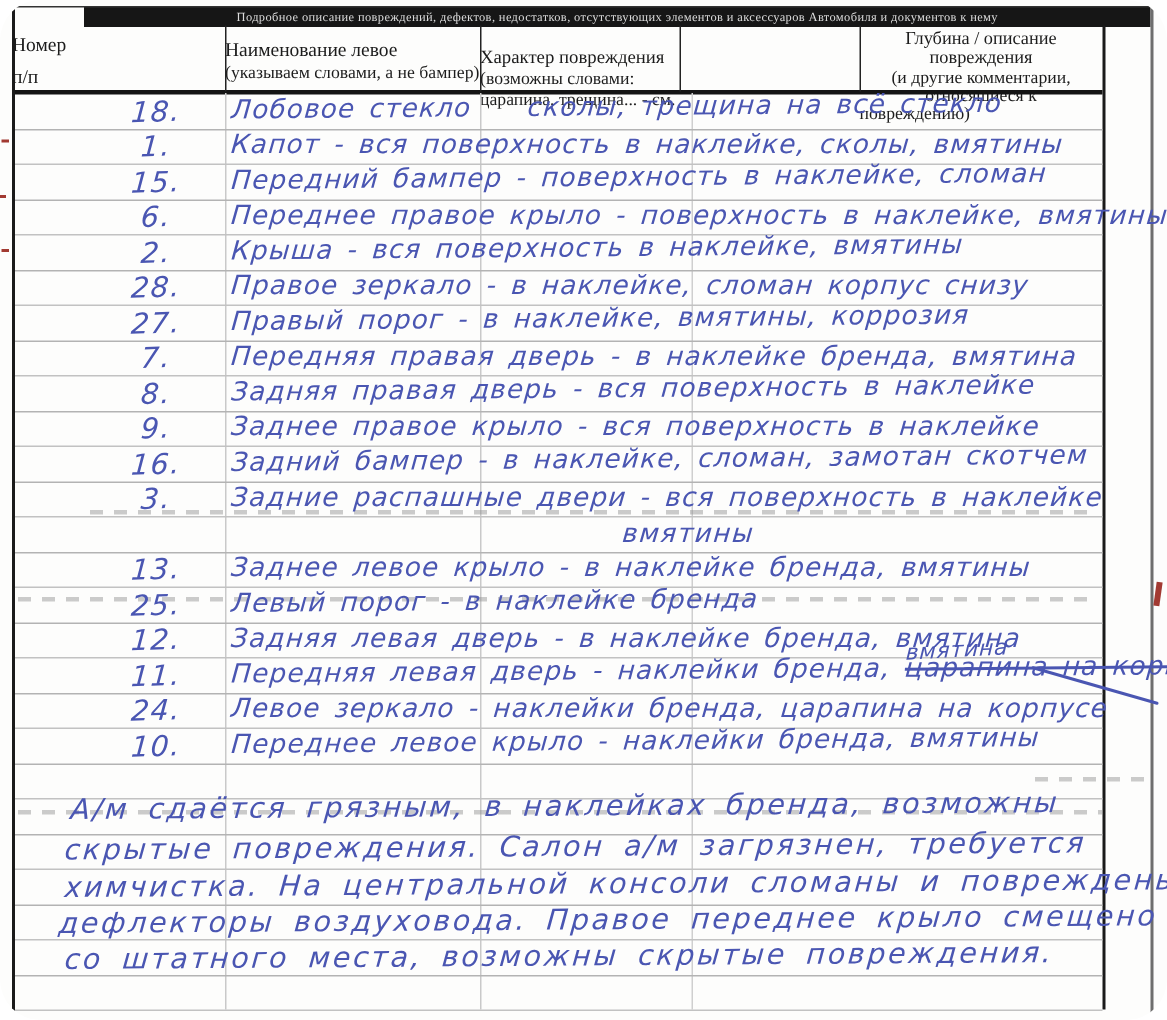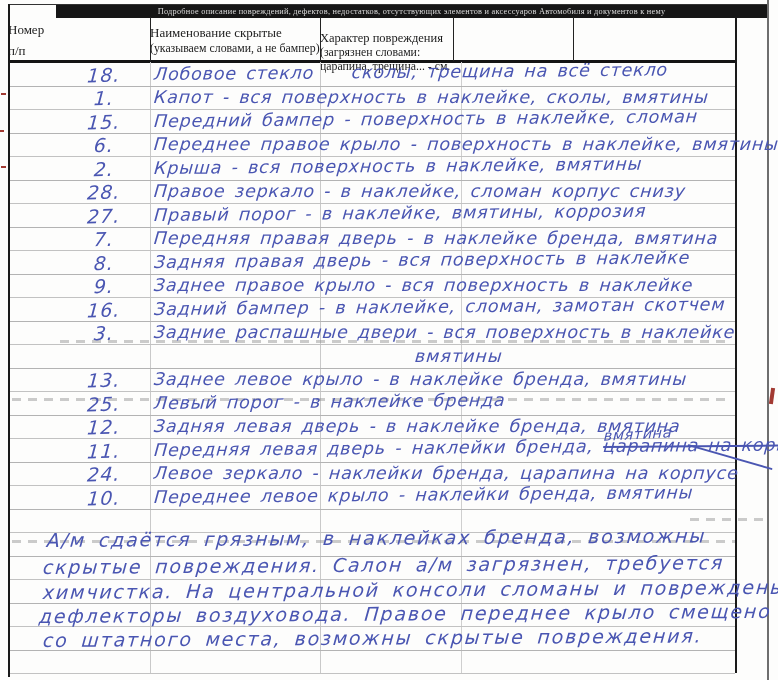--- a/index.html
+++ b/index.html
@@ -1,18 +1,18 @@
 <!DOCTYPE html>
 <html><head>
 <meta charset="utf-8">
 <style>
   html,body{margin:0;padding:0;background:#ffffff;}
   #canvas{
     position:relative;width:778px;height:680px;overflow:hidden;
-    background:#fdfdfc;font-family:"Liberation Serif",serif;
+    background:#fdfdfc;font-family:"Liberation Serif",serif;border-radius:27px;
   }
   
   .vline,.hline{position:absolute;}
   .title-bar{
     position:absolute;left:56px;top:4px;width:711px;height:14px;
     background:#161616;color:#dcdcdc;display:flex;align-items:center;justify-content:center;
     font-size:8.3px;letter-spacing:.25px;white-space:nowrap;overflow:hidden;
   }
   .hdr-cell{
     position:absolute;top:17px;height:44px;display:flex;flex-direction:column;
@@ -52,27 +52,32 @@
 
   <div class="title-bar">
     <span>Подробное описание повреждений, дефектов, недостатков, отсутствующих элементов и аксессуаров Автомобиля и документов к нему</span>
   </div>
 
   <div class="hdr-cell" style="left:8px;width:142px;">
     <div class="l1">Номер</div>
     <div class="l1">п/п</div>
   </div>
   <div class="hdr-cell" style="left:150px;width:170px;justify-content:center;gap:2px;">
-    <div class="l1">Наименование скрытые</div>
+    <div class="l1">Наименование левое</div>
     <div class="l2">(указываем словами, а не бампер)</div>
   </div>
   <div class="hdr-cell" style="left:320px;width:133px;margin-top:12px;">
     <div class="l1" style="font-size:12.5px">Характер повреждения</div>
-    <div class="l2">(загрязнен словами:</div>
+    <div class="l2">(возможны словами:</div>
     <div class="l3">царапина, трещина... - см.</div>
+  </div>
+  <div class="hdr-cell" style="left:573px;width:162px;">
+    <div class="l2" style="font-size:12.2px">Глубина / описание повреждения</div>
+    <div class="l2">(и другие комментарии, относящиеся к</div>
+    <div class="l2">повреждению)</div>
   </div>
 
   <div class="hline" style="left:8px;top:4px;width:759px;height:1px;background:#333;"></div>
   <div class="hline" style="left:8px;top:60px;width:727px;height:2.5px;background:#141414;"></div>
   <div class="vline" style="left:8px;top:4px;width:2px;height:673px;background:#1a1a1a;"></div>
   <div class="vline" style="left:735px;top:17px;width:2px;height:656px;background:#1a1a1a;"></div>
   <div class="vline" style="left:767px;top:0;width:1.5px;height:680px;background:#6e6e6e;"></div>
   <div class="vline" style="left:150px;top:17px;width:1px;height:44px;background:#222;"></div>
   <div class="vline" style="left:320px;top:17px;width:1px;height:44px;background:#222;"></div>
   <div class="vline" style="left:453px;top:17px;width:1px;height:44px;background:#222;"></div>

